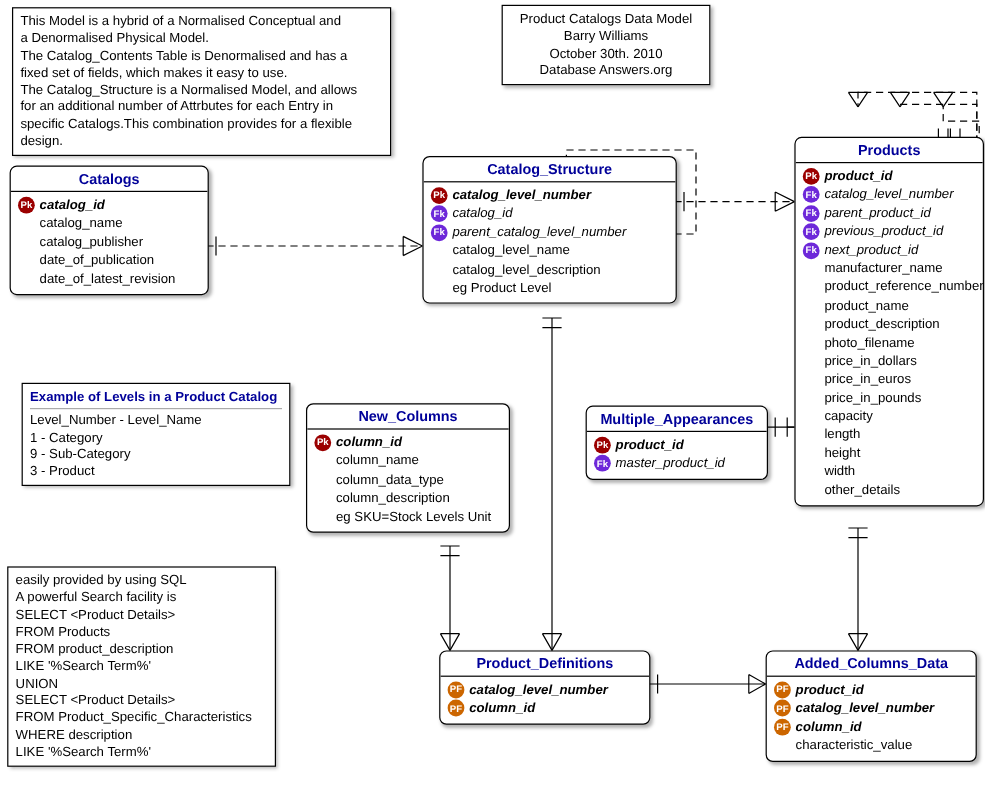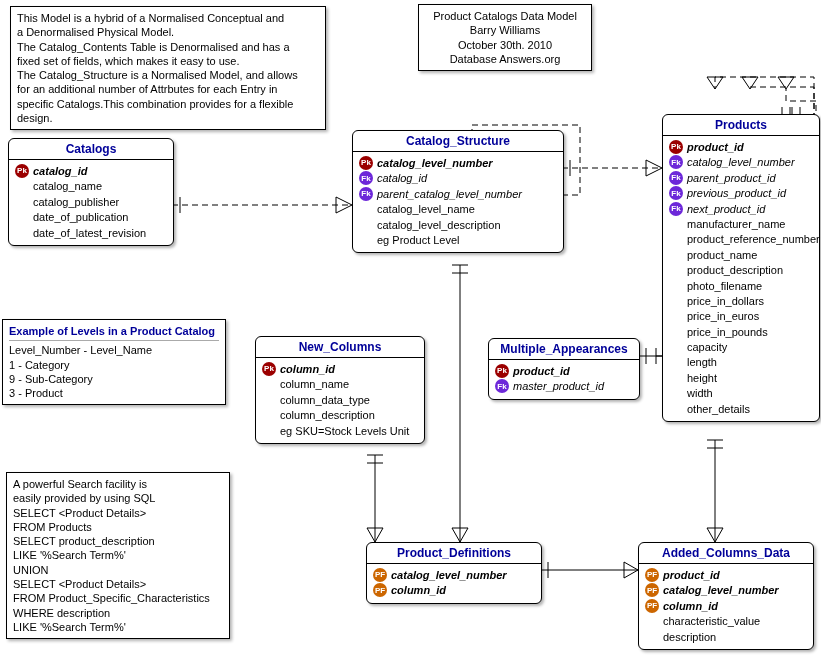--- a/index.html
+++ b/index.html
@@ -150,34 +150,34 @@
   <div>specific Catalogs.This combination provides for a flexible design.</div>
 </div>
 
 <div class="note centered" style="left:418px; top:4px; width:160px;">
   <div>Product Catalogs Data Model</div>
   <div>Barry Williams</div>
   <div>October 30th. 2010</div>
   <div>Database Answers.org</div>
 </div>
 
-<div class="note" style="left:2px; top:319px; width:210px;">
+<div class="note" style="left:18px; top:319px; width:210px;">
   <div class="note-hdr">Example of Levels in a Product Catalog</div>
   <div>Level_Number - Level_Name</div>
   <div>1 - Category</div>
   <div>9 - Sub-Category</div>
   <div>3 - Product</div>
 </div>
 
 <div class="note" style="left:6px; top:472px; width:210px;">
+  <div>easily provided by using SQL</div>
   <div>A powerful Search facility is</div>
-  <div>easily provided by using SQL</div>
   <div>SELECT &lt;Product Details&gt;</div>
   <div>FROM    Products</div>
-  <div>SELECT  product_description</div>
+  <div>FROM  product_description</div>
   <div>LIKE '%Search Term%'</div>
   <div>UNION</div>
   <div>SELECT &lt;Product Details&gt;</div>
   <div> FROM   Product_Specific_Characteristics</div>
   <div>WHERE  description</div>
   <div>LIKE '%Search Term%'</div>
 </div>
 
 <div class="entity" style="left:8px; top:138px; width:164px;">
   <div class="entity-title">Catalogs</div>
@@ -379,18 +379,14 @@
         <span class="name">catalog_level_number</span>
       </div>
       <div class="attr keyed">
         <span class="badge pf">PF</span>
         <span class="name">column_id</span>
       </div>
       <div class="attr">
         <span class="spacer"></span>
         <span class="name">characteristic_value</span>
       </div>
-      <div class="attr">
-        <span class="spacer"></span>
-        <span class="name">description</span>
-      </div>
     </div>
 </div>
 
 </body></html>

